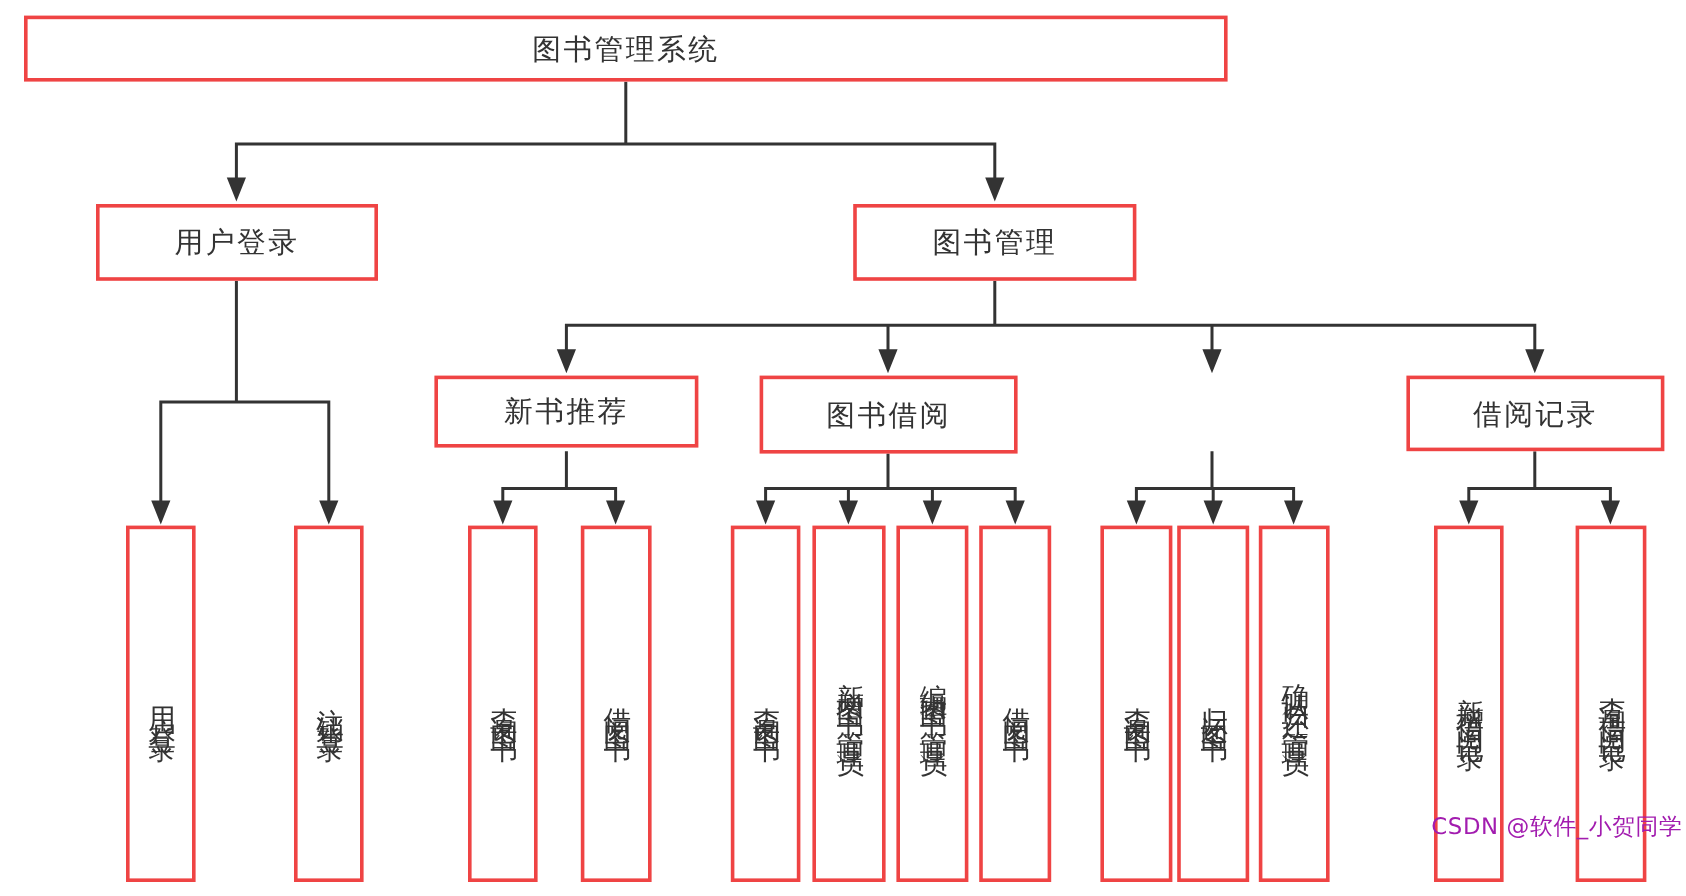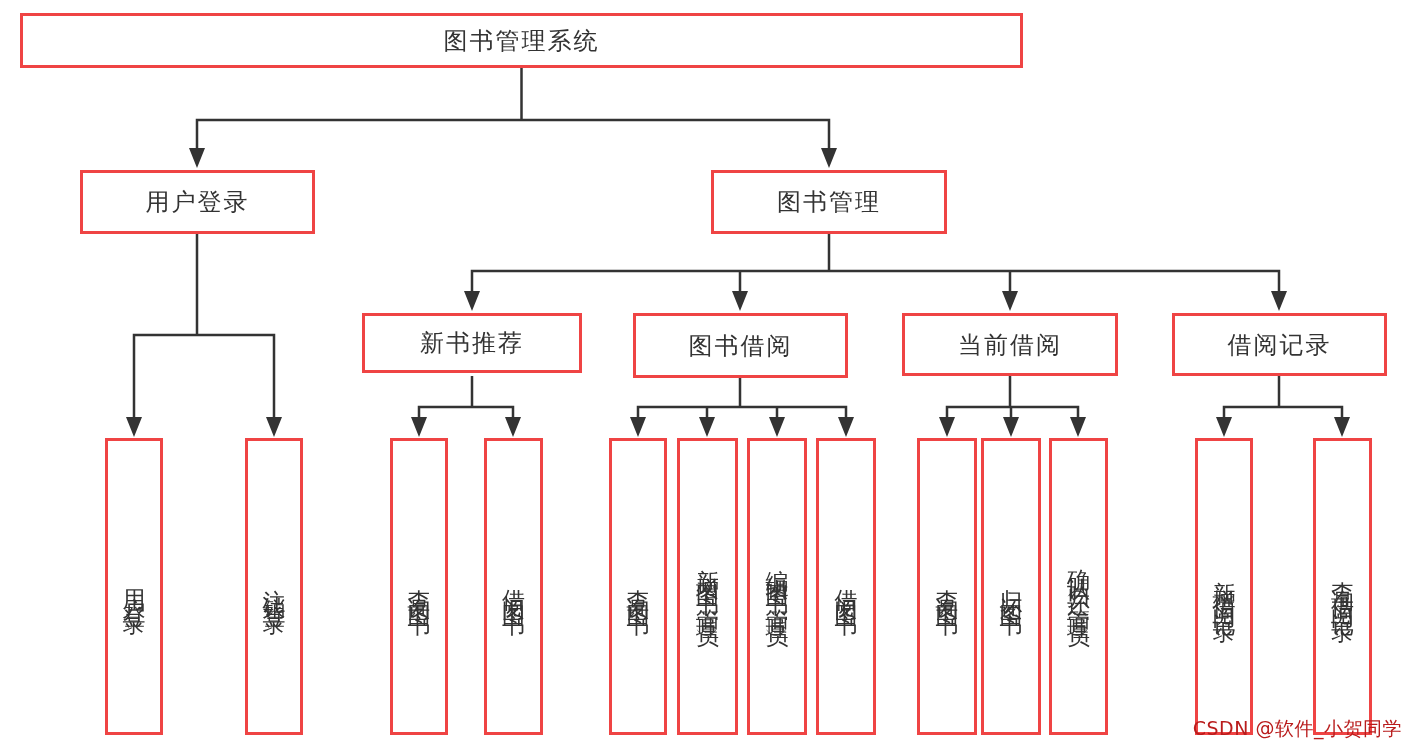--- a/index.html
+++ b/index.html
@@ -35,25 +35,25 @@
   .v-node {
     writing-mode: vertical-rl;
     text-orientation: mixed;
     font-size: 23px;
     letter-spacing: 8px;
     line-height: 1;
   }
   #watermark {
     position: absolute;
     right: 3px;
-    top: 716px;
+    top: 676px;
     z-index: 5;
     font-size: 19px;
     letter-spacing: 0.5px;
-    color: #b91c1c;
+    color: #a21caf;
     white-space: nowrap;
     text-align: right;
   }
 </style>
 </head>
 <body>
 
 <div id="canvas">
 
   <svg id="connectors" width="1405" height="747" viewBox="0 0 1405 747">
@@ -75,21 +75,20 @@
              M1216 417H1232L1224 437Z M1334 417H1350L1342 437Z" fill="#333333" stroke="none"></path>
   </svg>
 
   <div class="node h-node" style="left:20px;top:13px;width:1003px;height:55px">图书管理系统</div>
 
   <div class="node h-node" style="left:80px;top:170px;width:235px;height:64px">用户登录</div>
   <div class="node h-node" style="left:711px;top:170px;width:236px;height:64px">图书管理</div>
 
   <div class="node h-node" style="left:362px;top:313px;width:220px;height:60px">新书推荐</div>
   <div class="node h-node" style="left:633px;top:313px;width:215px;height:65px">图书借阅</div>
-  <div class="node h-node" style="left:902px;top:313px;width:216px;height:63px">当前借阅</div>
   <div class="node h-node" style="left:1172px;top:313px;width:215px;height:63px">借阅记录</div>
 
   <div class="node v-node" style="left:105px;top:438px;width:58px;height:297px">用户登录</div>
   <div class="node v-node" style="left:245px;top:438px;width:58px;height:297px">注销登录</div>
 
   <div class="node v-node" style="left:390px;top:438px;width:58px;height:297px">查询图书</div>
   <div class="node v-node" style="left:484px;top:438px;width:59px;height:297px">借阅图书</div>
 
   <div class="node v-node" style="left:609px;top:438px;width:58px;height:297px">查询图书</div>
   <div class="node v-node" style="left:677px;top:438px;width:61px;height:297px">新增图书（管理员）</div>

